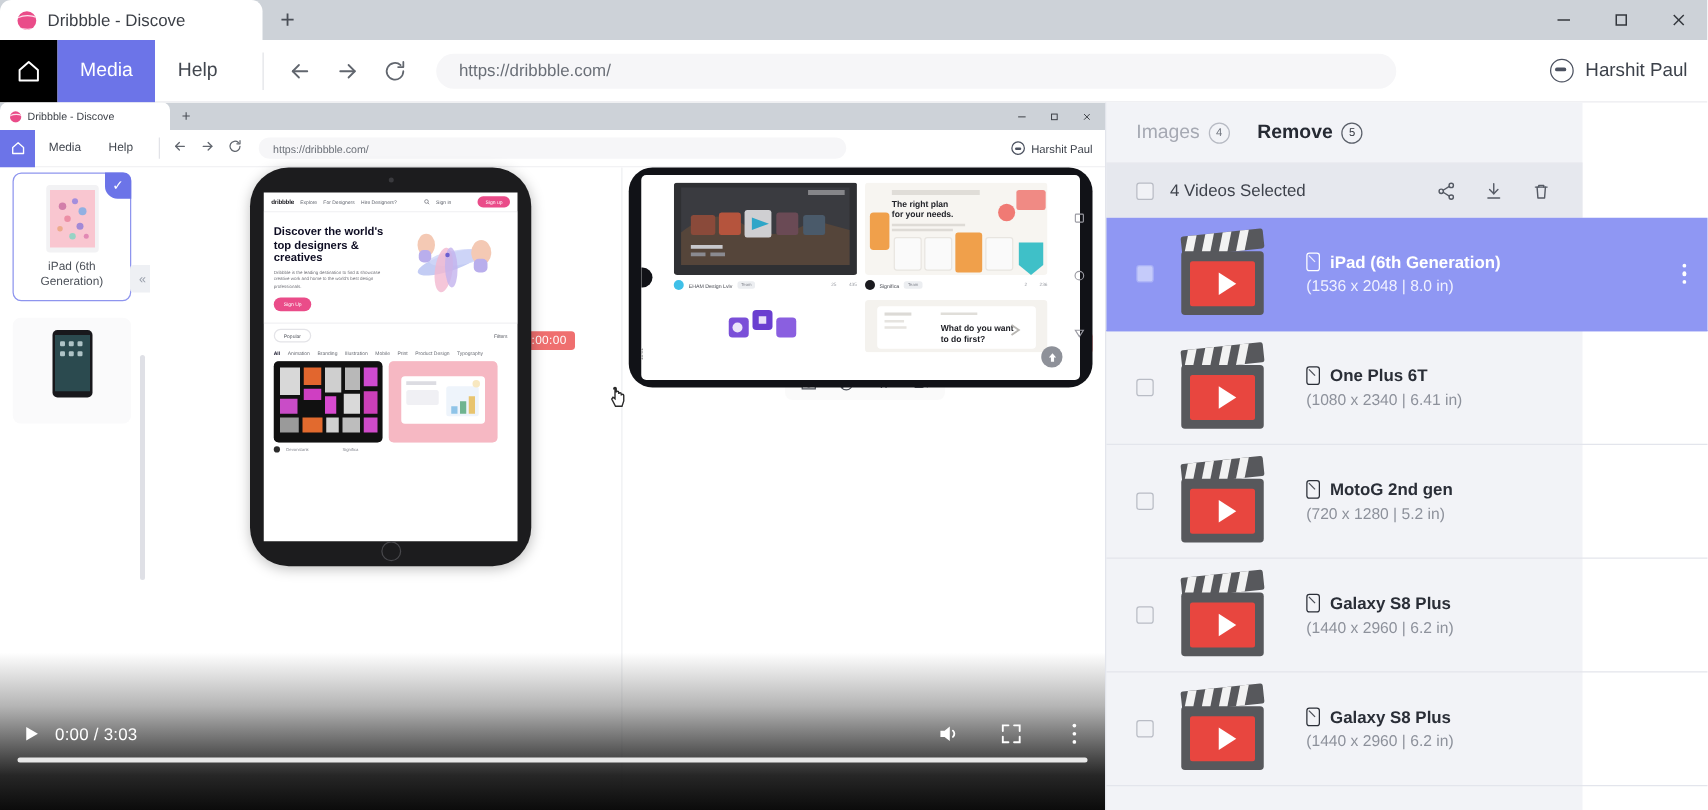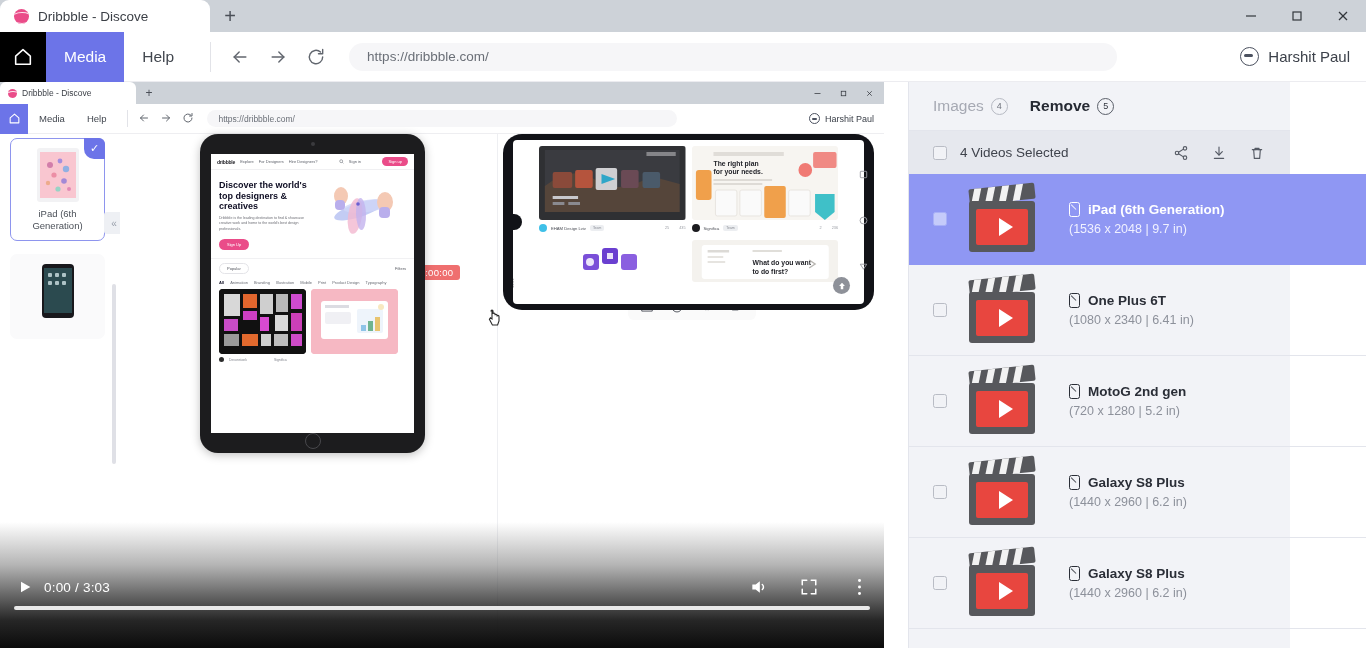--- a/index.html
+++ b/index.html
@@ -238,21 +238,20 @@
   .vc-play{width:22px;height:22px;display:flex;align-items:center;justify-content:center;}
   .vc-time{font-size:13.5px;margin-left:8px;letter-spacing:.2px;}
   .vc-right{margin-left:auto;display:flex;align-items:center;gap:28px;}
   .vc-ic{width:22px;height:22px;display:flex;align-items:center;justify-content:center;}
   .vid-progress{position:absolute;left:14px;top:524px;width:856px;height:4px;background:#e9e9e9;border-radius:2px;}
 
   
   .rightpanel{
     position:absolute;left:884px;top:0;width:382px;height:566px;background:#f2f3f7;
     border-left:1px solid #e3e5ec;
-    margin-left:24px;
   }
   .rp-tabs{height:49px;display:flex;align-items:center;gap:22px;padding:0 24px;border-bottom:1px solid #e3e5ec;}
   .rp-tab{display:flex;align-items:center;gap:7px;font-size:15.5px;color:#a6a9b3;}
   .rp-tab.active{color:#262a33;font-weight:bold;}
   .rp-count{
     width:17px;height:17px;border-radius:50%;border:1px solid #b7bac3;
     display:flex;align-items:center;justify-content:center;font-size:9px;font-weight:normal;color:#70747e;
   }
   .rp-tab.active .rp-count{border-color:#5a5f69;color:#32363f;}
   .rp-selbar{height:43px;background:#e6e8ee;display:flex;align-items:center;padding:0 24px;}
@@ -512,21 +511,21 @@
               </svg>
           </div>
           <div class="ib">
             <svg width="14" height="14" viewBox="0 0 24 24" fill="none" stroke="currentColor" stroke-width="1.7">
                 <rect x="3" y="7" width="12" height="10" rx="1.6"></rect>
                 <path d="M15 11l5-3v8l-5-3z"></path>
               </svg>
           </div>
         </div>
 
-        <div class="ipad-frame" style="left:80px;top:0px;">
+        <div class="ipad-frame" style="left:80px;top:0px;border-radius:31px;">
           <div class="ipad-cam"></div>
           <div class="ipad-screen">
             <div class="dr-nav">
               <span class="dr-logo">dribbble</span>
               <span class="dr-link">Explore</span>
               <span class="dr-link">For Designers</span>
               <span class="dr-link">Hire Designers?</span>
               <span class="dr-link" style="margin-left:auto;">
                 <svg width="5" height="5" viewBox="0 0 24 24" fill="none" stroke="currentColor" stroke-width="2.6">
                     <circle cx="10.5" cy="10.5" r="7"></circle>
@@ -825,21 +824,21 @@
               <rect x="6" y="19" width="66" height="51" rx="3" fill="#57585c"></rect>
               <rect x="13" y="27" width="52" height="36" rx="2" fill="#e8463f"></rect>
               <path d="M36 36 l14 9 -14 9z" fill="#fff"></path>
             </svg>
           </span>
           <span class="vinfo">
             <span class="vtitle">
               <span class="devglyph"></span>
               <span>iPad (6th Generation)</span>
             </span>
-            <span class="vsub" style="display:block;">(1536 x 2048 | 9.7 in)</span>
+            <span class="vsub" style="display:block;">(1536 x 2048 | 8.0 in)</span>
           </span>
           <span class="vkebab">
               <i></i>
               <i></i>
               <i></i>
             </span>
         </div>
 
         <div class="vrow">
           <span class="cbx"></span>

